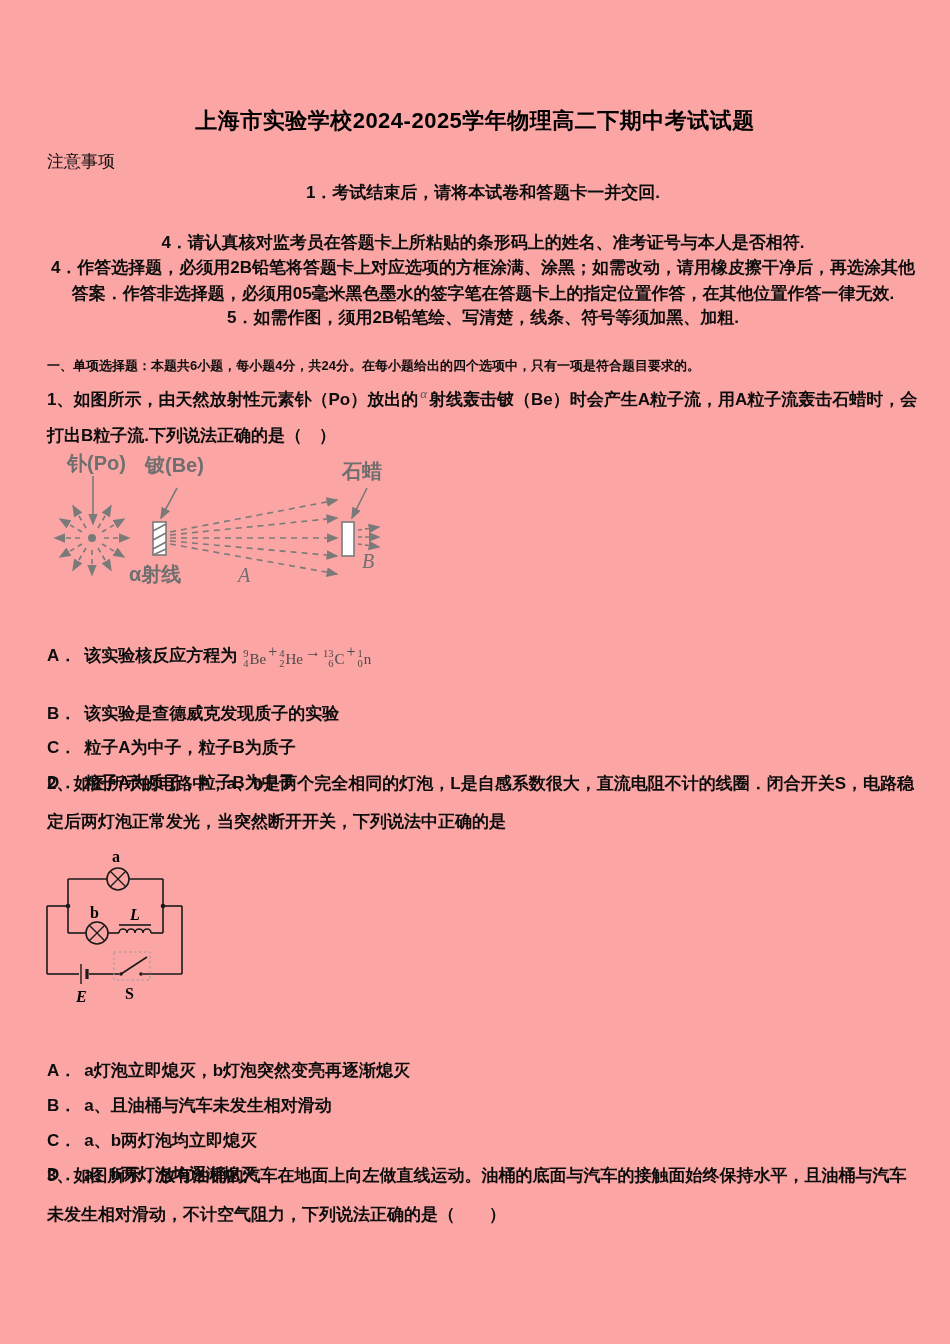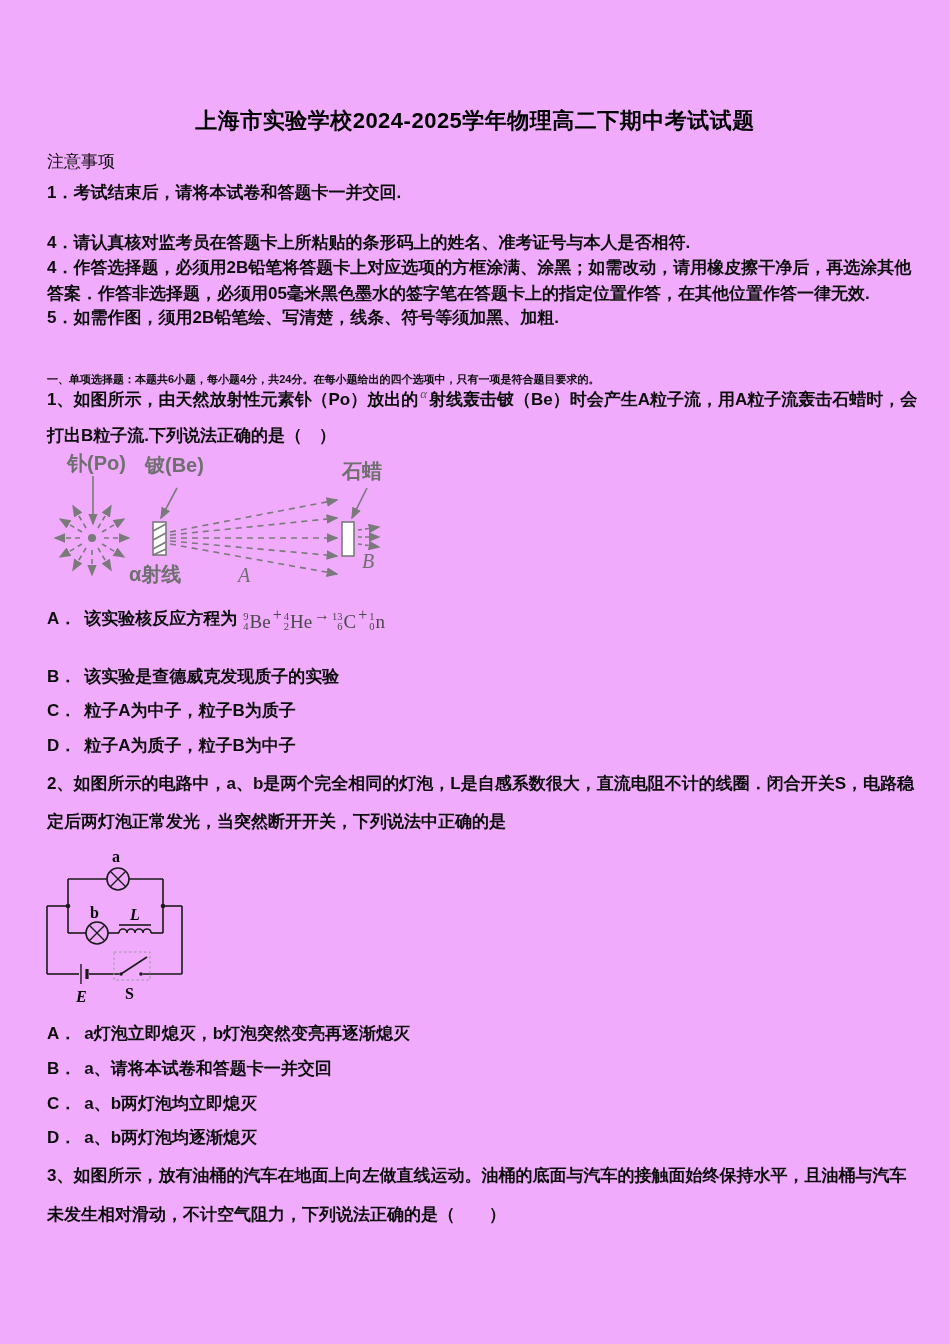--- a/index.html
+++ b/index.html
@@ -1,62 +1,62 @@
 <!DOCTYPE html>
 <html><head>
 <meta charset="utf-8">
 <style>
   html,body{margin:0;padding:0;background:#ffffff;}
   .page{
     position:relative;
     width:950px;height:1344px;
-    background:#f0abfc;
+    background:#fca5a5;
     font-family:"Liberation Sans","DejaVu Sans",sans-serif;
     color:#0d0d0d;
     overflow:hidden;
   }
   .abs{position:absolute;}
   .exam-title{
     left:0;right:0;top:106px;
     text-align:center;
     font-size:22px;font-weight:800;letter-spacing:.5px;
     color:#000;
   }
   .note-head{left:47px;top:150px;font-size:17px;font-weight:400;}
   .note{
     left:47px;width:872px;
-    font-size:17px;font-weight:600;line-height:25.5px;
+    font-size:17px;font-weight:600;line-height:25.5px;text-align:center;
   }
   .section-head{
-    left:47px;width:880px;top:372px;
-    font-size:11px;font-weight:700;
+    left:47px;width:880px;top:357px;
+    font-size:13px;font-weight:700;
   }
   .stem{
     left:47px;width:872px;
     font-size:17px;font-weight:600;line-height:38px;
   }
   .q1stem{line-height:36px;}
   .alpha-sup{
     font-family:"Liberation Serif","DejaVu Serif",serif;
     font-style:italic;font-size:13px;color:#555;
     vertical-align:7px;margin:0 2px;font-weight:400;
   }
-  .opt{left:47px;font-size:17px;font-weight:600;white-space:nowrap;}
+  .opt{left:47px;font-size:17px;font-weight:600;white-space:nowrap;margin-top:37px;}
   .opt-label{font-weight:800;margin-right:8px;}
   .eq{
     font-family:"Liberation Serif","DejaVu Serif",serif;
     color:#4a4a4a;font-weight:400;
     display:inline-block;vertical-align:4px;margin-left:6px;
   }
   .nuc{display:inline-flex;align-items:center;}
   .presc{
     display:inline-flex;flex-direction:column;align-items:flex-end;
     font-size:10.5px;line-height:10px;margin-right:1px;
   }
-  .sym{font-size:19px;}
+  .sym{font-size:15px;}
   .op{font-size:16px;margin:0 2px;}
   .fig{display:block;}
   .fig1-label{fill:#6f6f6f;font-size:20px;font-weight:600;
     font-family:"Liberation Sans","DejaVu Sans",sans-serif;}
   .fig1-ital{fill:#6f6f6f;font-size:20px;font-style:italic;
     font-family:"Liberation Serif","DejaVu Serif",serif;}
   .cir-label{fill:#000;font-size:16px;font-weight:800;
     font-family:"Liberation Serif","DejaVu Serif",serif;}
   .cir-ital{font-style:italic;}
 </style>
@@ -233,21 +233,21 @@
     <text x="45" y="72" class="cir-label">b</text>
     <text x="85" y="74" class="cir-label cir-ital">L</text>
     <text x="31" y="156" class="cir-label cir-ital">E</text>
     <text x="80" y="153" class="cir-label">S</text>
   </svg>
 
   <div class="abs opt" style="top:1022px">
     <span class="opt-label">A．</span><span>a灯泡立即熄灭，b灯泡突然变亮再逐渐熄灭</span>
   </div>
   <div class="abs opt" style="top:1057px">
-    <span class="opt-label">B．</span><span>a、请将本试卷和答题卡一并交回</span>
+    <span class="opt-label">B．</span><span>a、且油桶与汽车未发生相对滑动</span>
   </div>
   <div class="abs opt" style="top:1092px">
     <span class="opt-label">C．</span><span>a、b两灯泡均立即熄灭</span>
   </div>
   <div class="abs opt" style="top:1126px">
     <span class="opt-label">D．</span><span>a、b两灯泡均逐渐熄灭</span>
   </div>
 
   <div class="abs stem" style="top:1156px;line-height:39px">3、如图所示，放有油桶的汽车在地面上向左做直线运动。油桶的底面与汽车的接触面始终保持水平，且油桶与汽车未发生相对滑动，不计空气阻力，下列说法正确的是（　　）</div>
 

